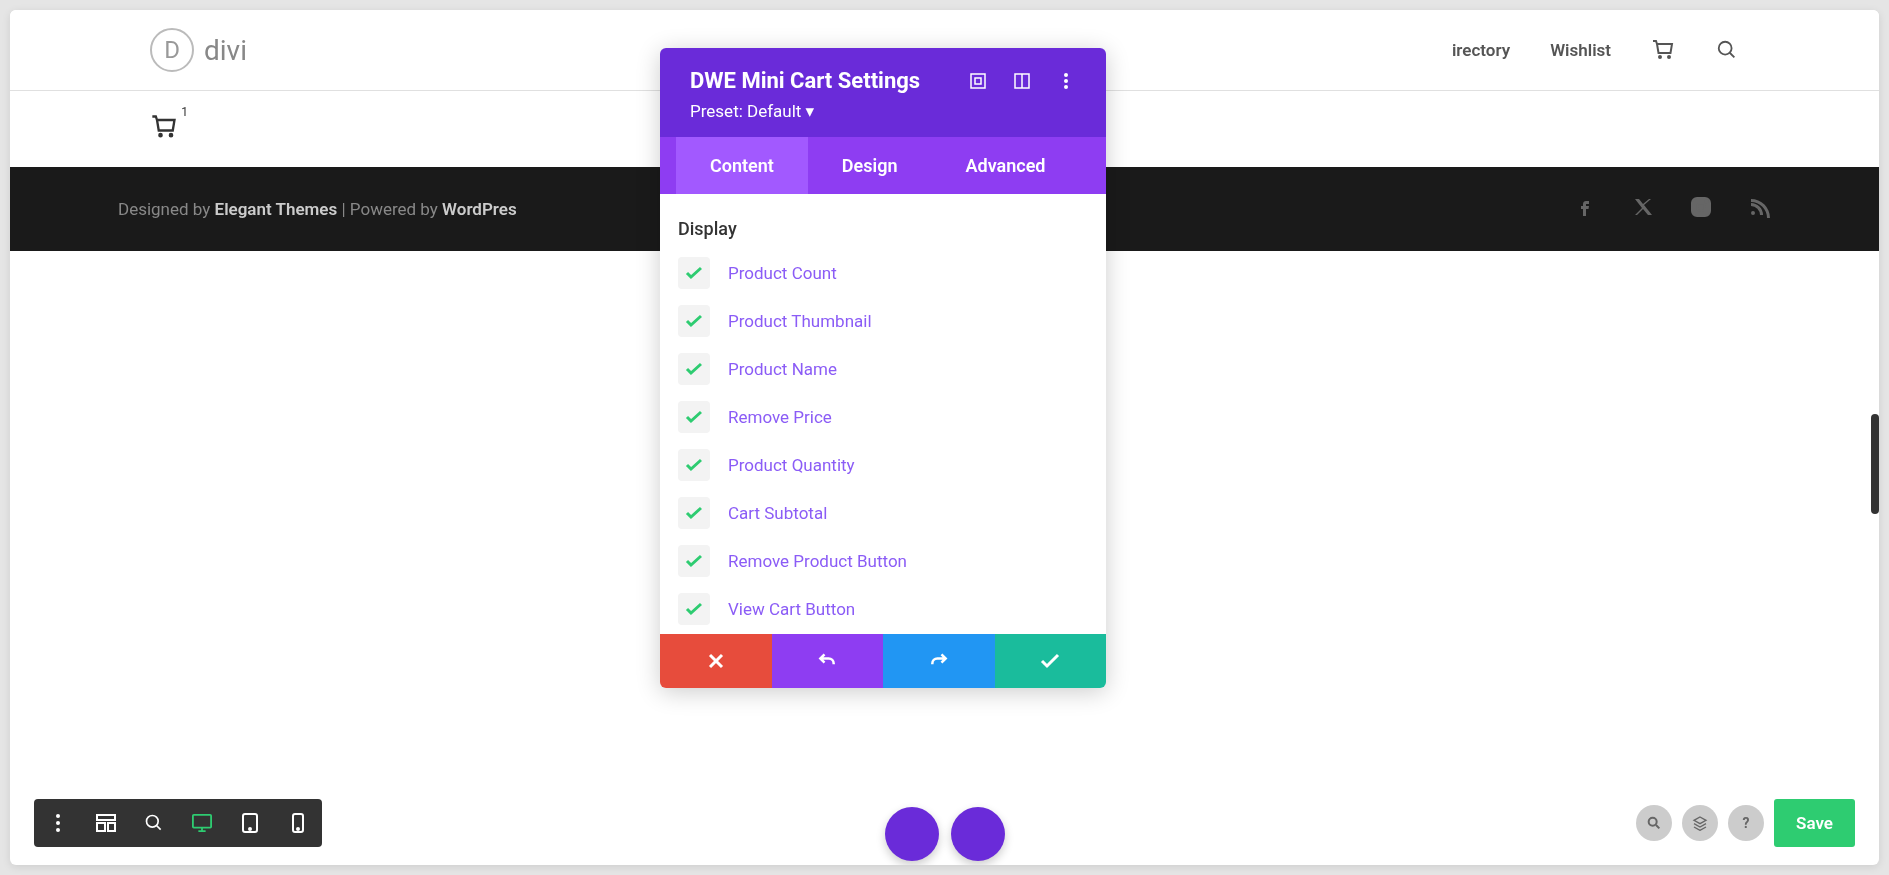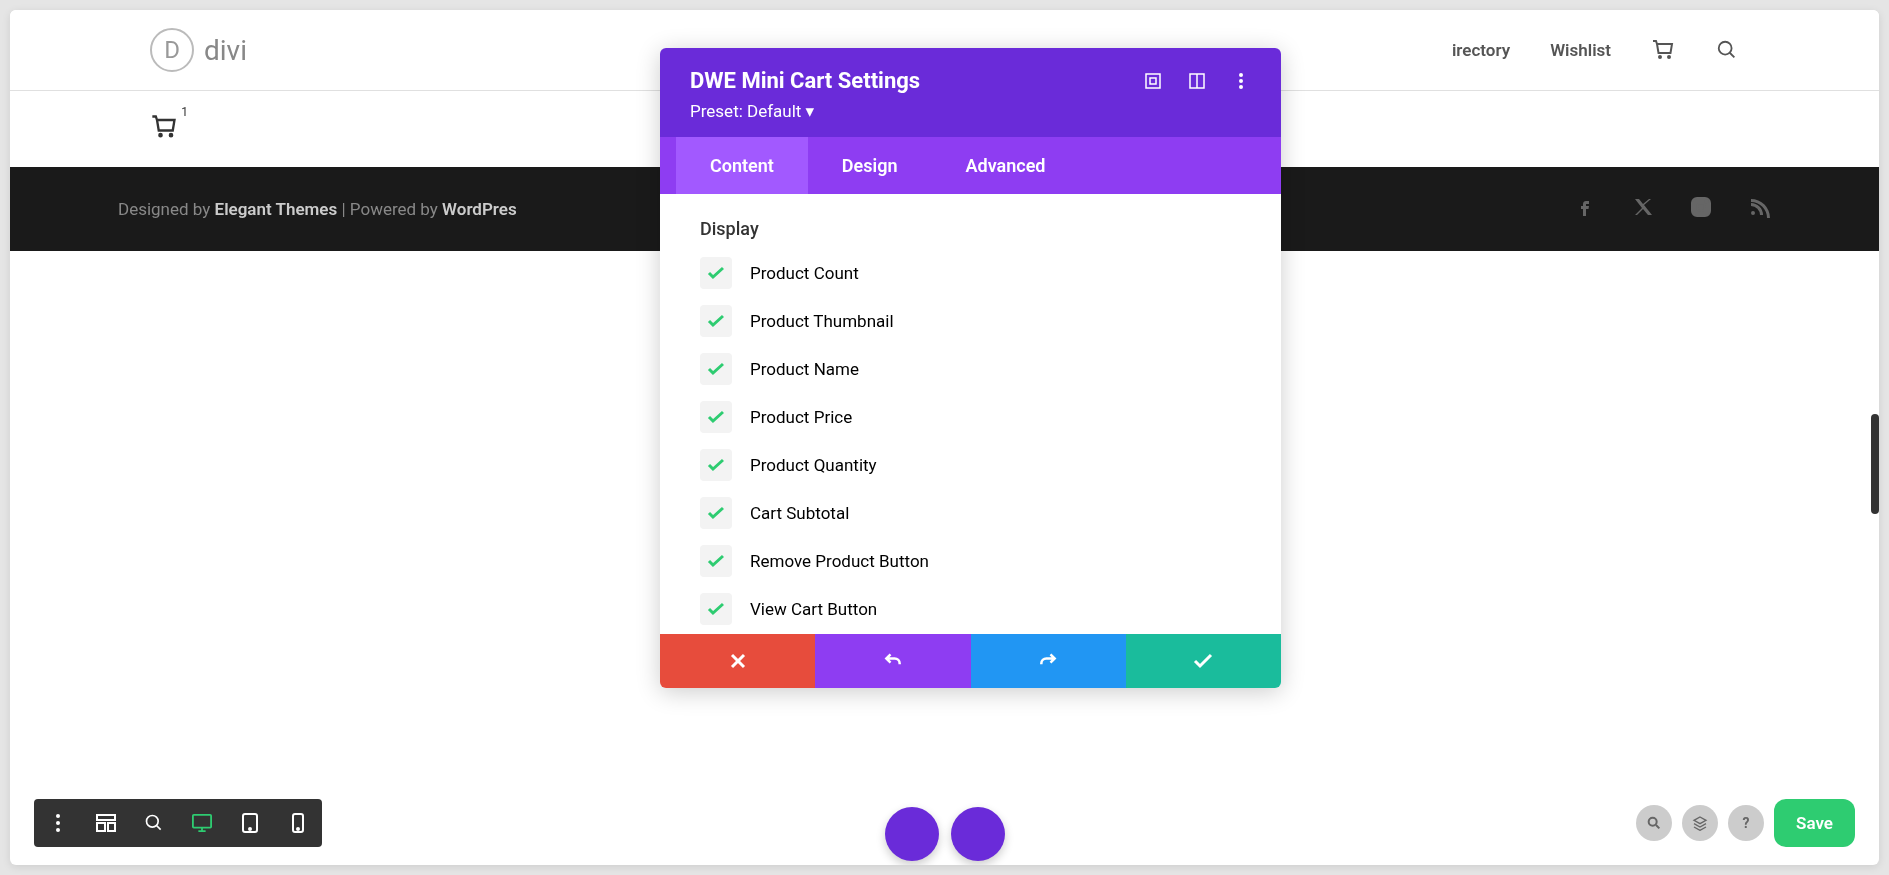--- a/index.html
+++ b/index.html
@@ -15,41 +15,41 @@
 .cart-badge { position: absolute; top: -8px; right: -10px; font-size: 12px; color: #333; }
 .site-footer { background: #1a1a1a; color: #888; padding: 28px 108px; display: flex; align-items: center; font-size: 17px; }
 .site-footer .bold { color: #ccc; font-weight: 600; }
 .footer-social { margin-left: auto; display: flex; gap: 34px; }
 .footer-social svg { fill: #666; }
 .divi-bottom-bar { position: absolute; bottom: 18px; left: 24px; background: #333; border-radius: 4px; display: flex; align-items: center; padding: 0; }
 .divi-bottom-bar .btn { width: 48px; height: 48px; display: flex; align-items: center; justify-content: center; color: #fff; cursor: pointer; }
 .divi-bottom-bar .btn.active { color: #2ecc71; }
 .right-actions { position: absolute; bottom: 18px; right: 24px; display: flex; align-items: center; gap: 10px; }
 .circle-btn { width: 36px; height: 36px; border-radius: 50%; background: #ccc; color: #666; display: flex; align-items: center; justify-content: center; font-weight: bold; font-size: 14px; cursor: pointer; }
-.save-btn { background: #2ecc71; color: #fff; padding: 14px 22px; border-radius: 12px; font-weight: 600; font-size: 17px; cursor: pointer; }
+.save-btn { background: #2ecc71; color: #fff; padding: 14px 22px; border-radius: 3px; font-weight: 600; font-size: 17px; cursor: pointer; }
 .floating-tabs { position: absolute; left: 50%; transform: translateX(-50%); bottom: 4px; display: flex; gap: 12px; }
 .floating-tab { width: 54px; height: 54px; border-radius: 50%; background: #6a2bd9; box-shadow: 0 4px 10px rgba(0,0,0,0.2); }
 
 
-.settings-modal { position: absolute; top: 38px; left: 650px; width: 621px; background: #fff; border-radius: 6px; box-shadow: 0 4px 24px rgba(0,0,0,0.2); overflow: hidden; }
+.settings-modal { position: absolute; top: 38px; left: 650px; width: 446px; background: #fff; border-radius: 6px; box-shadow: 0 4px 24px rgba(0,0,0,0.2); overflow: hidden; }
 .modal-header { background: #6a2bd9; color: #fff; padding: 20px 30px 16px; }
 .modal-title-row { display: flex; align-items: center; }
 .modal-title { font-size: 22px; font-weight: 700; }
 .modal-header-icons { margin-left: auto; display: flex; gap: 24px; }
 .modal-header-icons .ic { width: 20px; height: 20px; display:flex; align-items:center; justify-content:center; cursor:pointer; }
 .preset-row { margin-top: 8px; font-size: 17px; display: flex; align-items: center; gap: 4px; }
 .modal-tabs { display: flex; background: #8e3df2; }
 .modal-tab { flex: 0 0 auto; padding: 18px 34px; color: #fff; font-size: 18px; font-weight: 600; cursor: pointer; }
 .modal-tab.active { background: #a259ff; margin-left: 16px; }
-.modal-body { padding: 24px 40px 6px; max-height: 440px; overflow: hidden; position: relative; }
+.modal-body { padding: 24px 18px 6px; max-height: 440px; overflow: hidden; position: relative; }
 .section-title { font-size: 18px; color: #333; font-weight: 500; margin-bottom: 18px; }
 .checkbox-row { display: flex; align-items: center; gap: 18px; margin-bottom: 16px; }
 .checkbox { width: 32px; height: 32px; border-radius: 4px; background: #f3f3f3; display: flex; align-items: center; justify-content: center; cursor: pointer; }
 .checkbox svg { stroke: #2ecc71; }
-.checkbox-label { font-size: 17px; color: #000000; }
+.checkbox-label { font-size: 17px; color: #8b5cf6; }
 .modal-footer { display: flex; height: 54px; }
 .modal-footer .fbtn { flex: 1; display: flex; align-items: center; justify-content: center; color: #fff; font-size: 20px; cursor: pointer; }
 .fbtn.cancel { background: #e74c3c; }
 .fbtn.undo { background: #8e3df2; }
 .fbtn.redo { background: #2196f3; }
 .fbtn.confirm { background: #1abc9c; }
 .scrollbar-track { position: absolute; right: 0; top: 404px; width: 8px; height: 100px; background: #333; border-radius: 4px; }
 </style>
 </head>
 <body>
@@ -235,21 +235,21 @@
             </svg>
           </div>
         <div class="checkbox-label">Product Name</div>
       </div>
       <div class="checkbox-row">
         <div class="checkbox">
             <svg width="18" height="14" viewBox="0 0 18 14" fill="none" stroke-width="3">
               <path d="M2 7l4 4L16 2"></path>
             </svg>
           </div>
-        <div class="checkbox-label">Product Price</div>
+        <div class="checkbox-label">Remove Price</div>
       </div>
       <div class="checkbox-row">
         <div class="checkbox">
             <svg width="18" height="14" viewBox="0 0 18 14" fill="none" stroke-width="3">
               <path d="M2 7l4 4L16 2"></path>
             </svg>
           </div>
         <div class="checkbox-label">Product Quantity</div>
       </div>
       <div class="checkbox-row">

